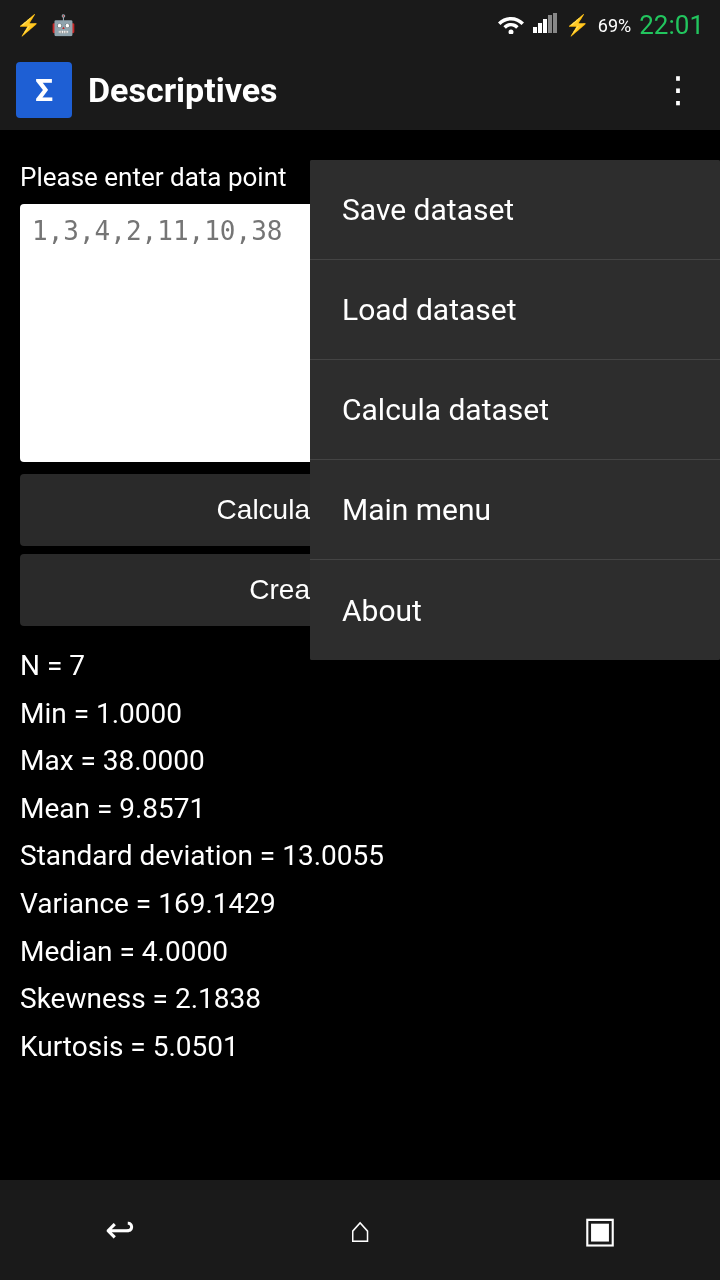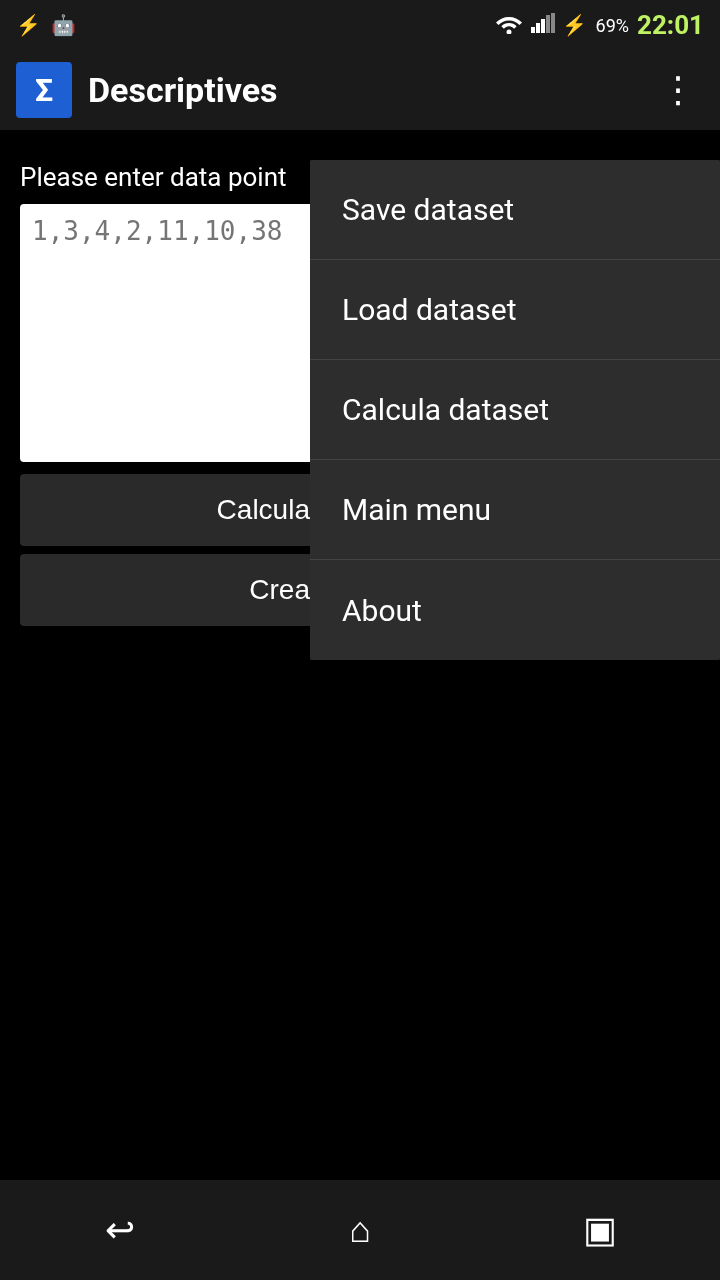--- a/index.html
+++ b/index.html
@@ -34,22 +34,22 @@
       gap: 8px;
       font-size: 22px;
       color: #fff;
     }
     .status-icon {
       color: #fff;
       font-size: 20px;
     }
     .status-time {
       font-size: 26px;
-      font-weight: bold;
-      color: #bef264;
+      font-weight: normal;
+      color: #22c55e;
     }
     .battery-box {
       display: flex;
       gap: 2px;
       color: #fff;
       font-size: 18px;
     }
 
     
     .app-bar {
@@ -242,20 +242,31 @@
   <div class="more-icon">⋮</div>
 </div>
 
 <div class="main-content">
   <div class="prompt-text">Please enter data point</div>
   <textarea class="data-input" placeholder="1,3,4,2,11,10,38" style=""></textarea>
   <div class="button-row">
     <button class="action-btn">Calcula</button>
     <button class="action-btn">Crea</button>
   </div>
+  <div class="results-area">
+    <div class="result-line">N = 7</div>
+    <div class="result-line">Min = 1.0000</div>
+    <div class="result-line">Max = 38.0000</div>
+    <div class="result-line">Mean = 9.8571</div>
+    <div class="result-line">Standard deviation = 13.0055</div>
+    <div class="result-line">Variance = 169.1429</div>
+    <div class="result-line">Median = 4.0000</div>
+    <div class="result-line">Skewness = 2.1838</div>
+    <div class="result-line">Kurtosis = 5.0501</div>
+  </div>
 </div>
 
 <div class="dropdown-overlay">
   <div class="dropdown-menu">
     <div class="dropdown-item">
       <span>Save dataset</span>
     </div>
     <div class="dropdown-item">
       <span>Load dataset</span>
     </div>

